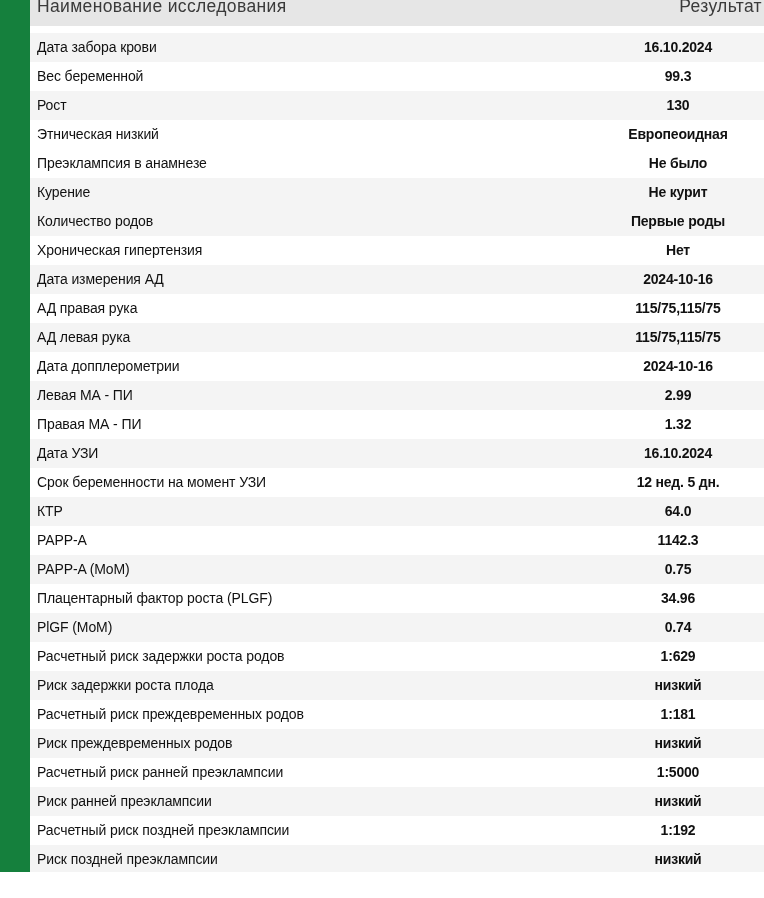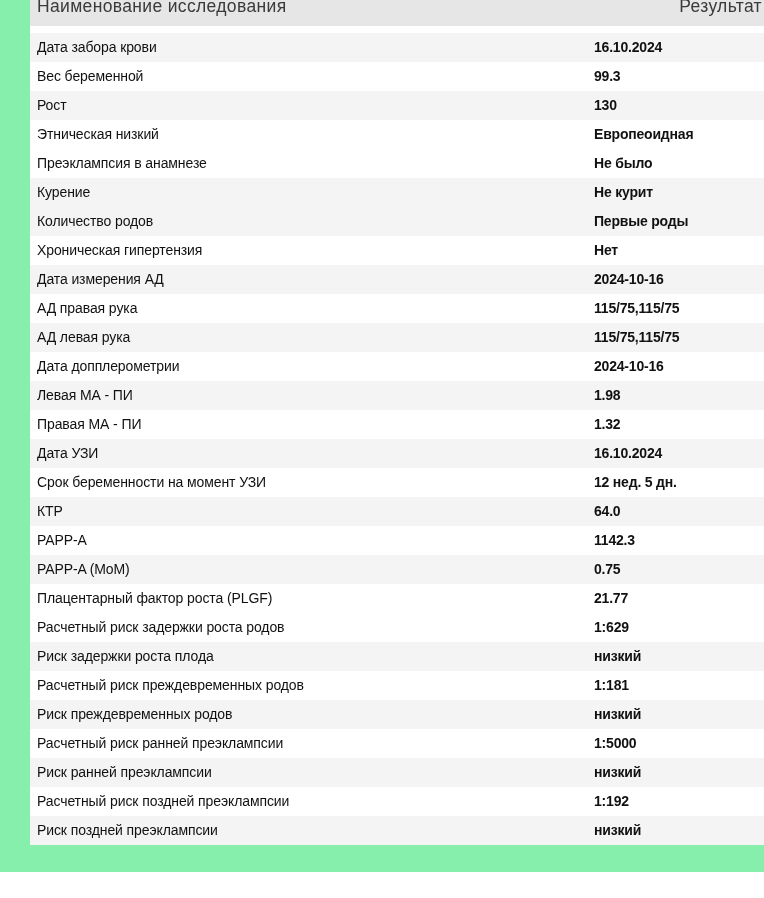--- a/index.html
+++ b/index.html
@@ -13,21 +13,21 @@
     height: 898px;
     overflow: hidden;
     font-family: "Liberation Sans", "DejaVu Sans", sans-serif;
     -webkit-font-smoothing: antialiased;
   }
 
   #screen {
     position: relative;
     width: 764px;
     height: 898px;
-    background: #86efac;
+    background: #15803d;
     box-sizing: border-box;
   }
 
   
   .results-table {
     position: absolute;
     left: 30px;
     top: -12px;              
     width: 734px;
     border-collapse: collapse;
@@ -75,21 +75,21 @@
     white-space: nowrap;
     overflow: hidden;
   }
   .results-table tbody tr.data-row td.cell-name {
     font-weight: 400;
     text-align: left;
     letter-spacing: -0.1px;
   }
   .results-table tbody tr.data-row td.cell-result {
     font-weight: 700;
-    text-align: left;
+    text-align: center;
     padding-left: 4px;
     padding-right: 2px;
     letter-spacing: -0.2px;
   }
 
   
   .results-table tbody tr.data-row.stripe td { background: #f4f4f4; }
   .results-table tbody tr.data-row.plain  td { background: #ffffff; }
 
   
@@ -167,21 +167,21 @@
         <tr class="data-row stripe">
           <td class="cell-name">АД левая рука</td>
           <td class="cell-result">115/75,115/75</td>
         </tr>
         <tr class="data-row plain">
           <td class="cell-name">Дата допплерометрии</td>
           <td class="cell-result">2024-10-16</td>
         </tr>
         <tr class="data-row stripe">
           <td class="cell-name">Левая МА - ПИ</td>
-          <td class="cell-result">1.98</td>
+          <td class="cell-result">2.99</td>
         </tr>
         <tr class="data-row plain">
           <td class="cell-name">Правая МА - ПИ</td>
           <td class="cell-result">1.32</td>
         </tr>
         <tr class="data-row stripe">
           <td class="cell-name">Дата УЗИ</td>
           <td class="cell-result">16.10.2024</td>
         </tr>
         <tr class="data-row plain">
@@ -195,21 +195,25 @@
         <tr class="data-row plain">
           <td class="cell-name">PAPP-A</td>
           <td class="cell-result">1142.3</td>
         </tr>
         <tr class="data-row stripe">
           <td class="cell-name">PAPP-A (MoM)</td>
           <td class="cell-result">0.75</td>
         </tr>
         <tr class="data-row plain">
           <td class="cell-name">Плацентарный фактор роста (PLGF)</td>
-          <td class="cell-result">21.77</td>
+          <td class="cell-result">34.96</td>
+        </tr>
+        <tr class="data-row stripe">
+          <td class="cell-name">PlGF (MoM)</td>
+          <td class="cell-result">0.74</td>
         </tr>
         <tr class="data-row plain">
           <td class="cell-name">Расчетный риск задержки роста родов</td>
           <td class="cell-result">1:629</td>
         </tr>
         <tr class="data-row stripe">
           <td class="cell-name">Риск задержки роста плода</td>
           <td class="cell-result">низкий</td>
         </tr>
         <tr class="data-row plain">

